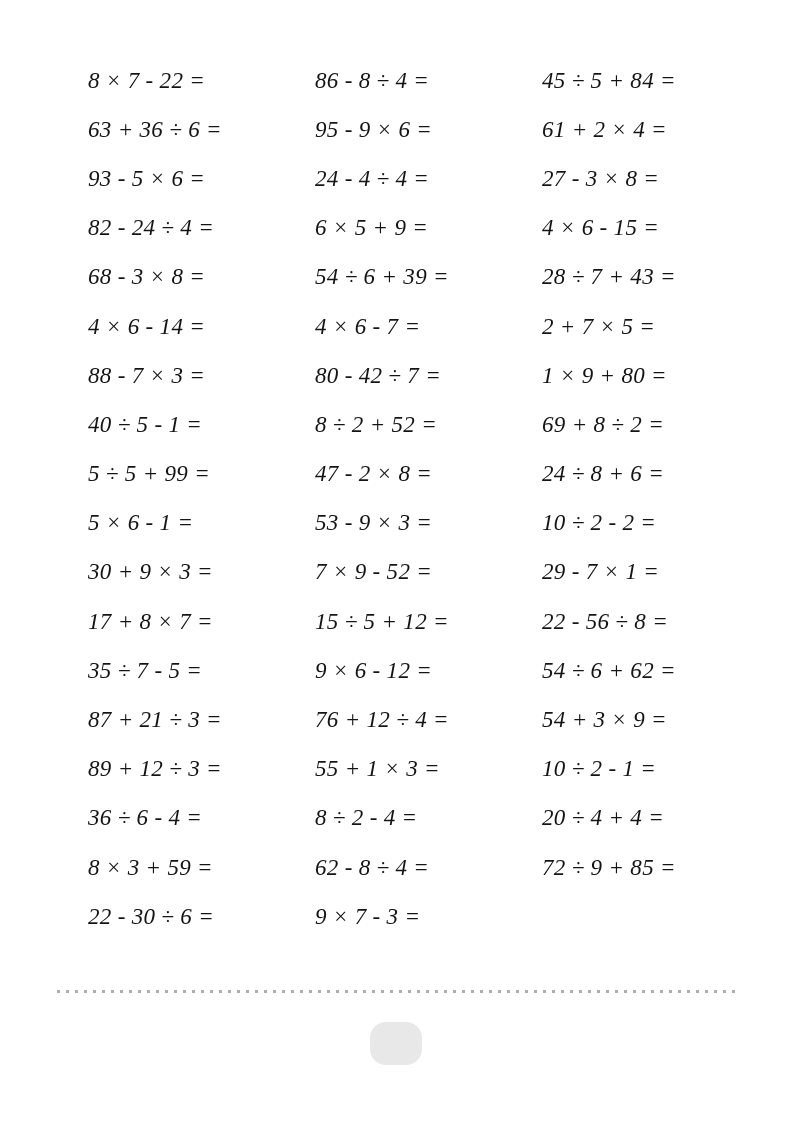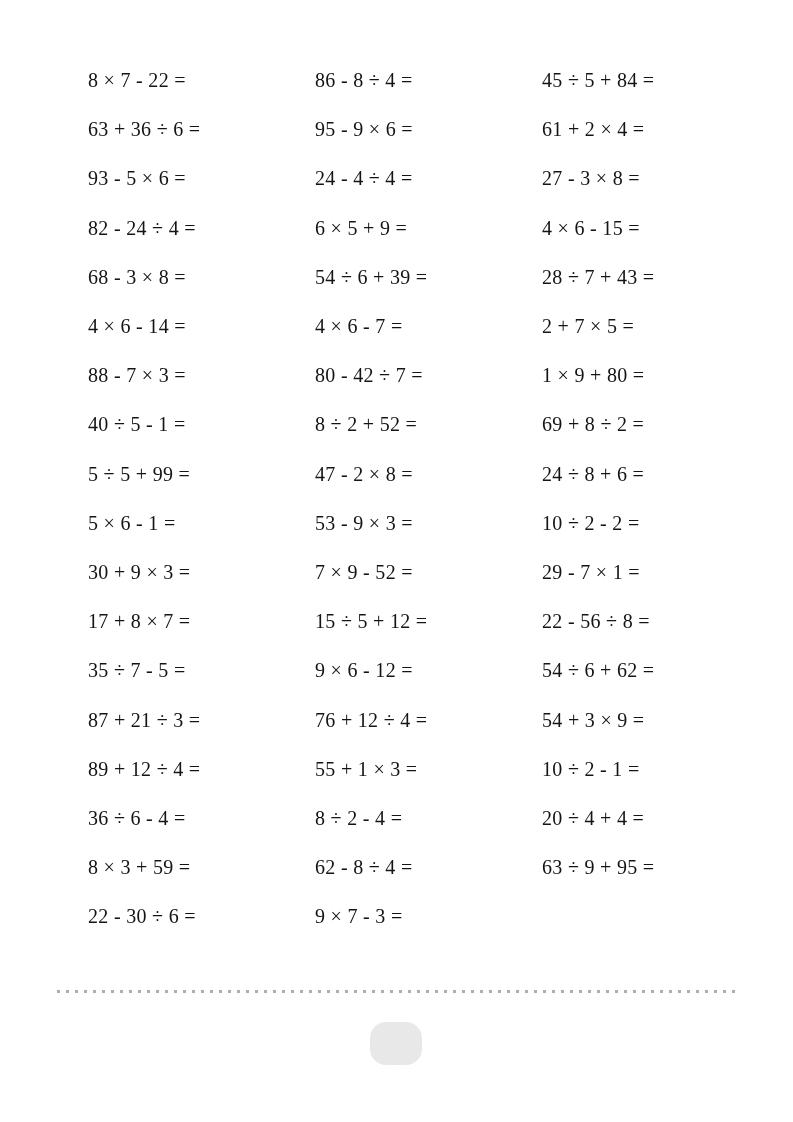--- a/index.html
+++ b/index.html
@@ -23,24 +23,25 @@
     left: 88px;
     top: 56px;
     width: 684px;
     display: grid;
     grid-template-columns: 227px 227px 227px;
     grid-auto-rows: 49.2px;
   }
   .problem {
     display: flex;
     align-items: center;
-    font-size: 20px;
+    font-size: 23px;
     color: var(--text-color, #141414);
     white-space: nowrap;
     letter-spacing: 0.3px;
+    font-style: italic;
   }
   .divider {
     position: absolute;
     left: 57px;
     top: 990px;
     width: 680px;
     height: 3px;
     background-image: repeating-linear-gradient(
       to right,
       var(--divider-color, #aeaeae) 0px,
@@ -101,27 +102,27 @@
       <div class="problem">29 - 7 × 1 =</div>
       <div class="problem">17 + 8 × 7 =</div>
       <div class="problem">15 ÷ 5 + 12 =</div>
       <div class="problem">22 - 56 ÷ 8 =</div>
       <div class="problem">35 ÷ 7 - 5 =</div>
       <div class="problem">9 × 6 - 12 =</div>
       <div class="problem">54 ÷ 6 + 62 =</div>
       <div class="problem">87 + 21 ÷ 3 =</div>
       <div class="problem">76 + 12 ÷ 4 =</div>
       <div class="problem">54 + 3 × 9 =</div>
-      <div class="problem">89 + 12 ÷ 4 =</div>
+      <div class="problem">89 + 12 ÷ 3 =</div>
       <div class="problem">55 + 1 × 3 =</div>
       <div class="problem">10 ÷ 2 - 1 =</div>
       <div class="problem">36 ÷ 6 - 4 =</div>
       <div class="problem">8 ÷ 2 - 4 =</div>
       <div class="problem">20 ÷ 4 + 4 =</div>
       <div class="problem">8 × 3 + 59 =</div>
       <div class="problem">62 - 8 ÷ 4 =</div>
-      <div class="problem">63 ÷ 9 + 95 =</div>
+      <div class="problem">72 ÷ 9 + 85 =</div>
       <div class="problem">22 - 30 ÷ 6 =</div>
       <div class="problem">9 × 7 - 3 =</div>
     </div>
   <div class="divider"></div>
   <div class="footer-marker"></div>
 </div>
 
 </body></html>

